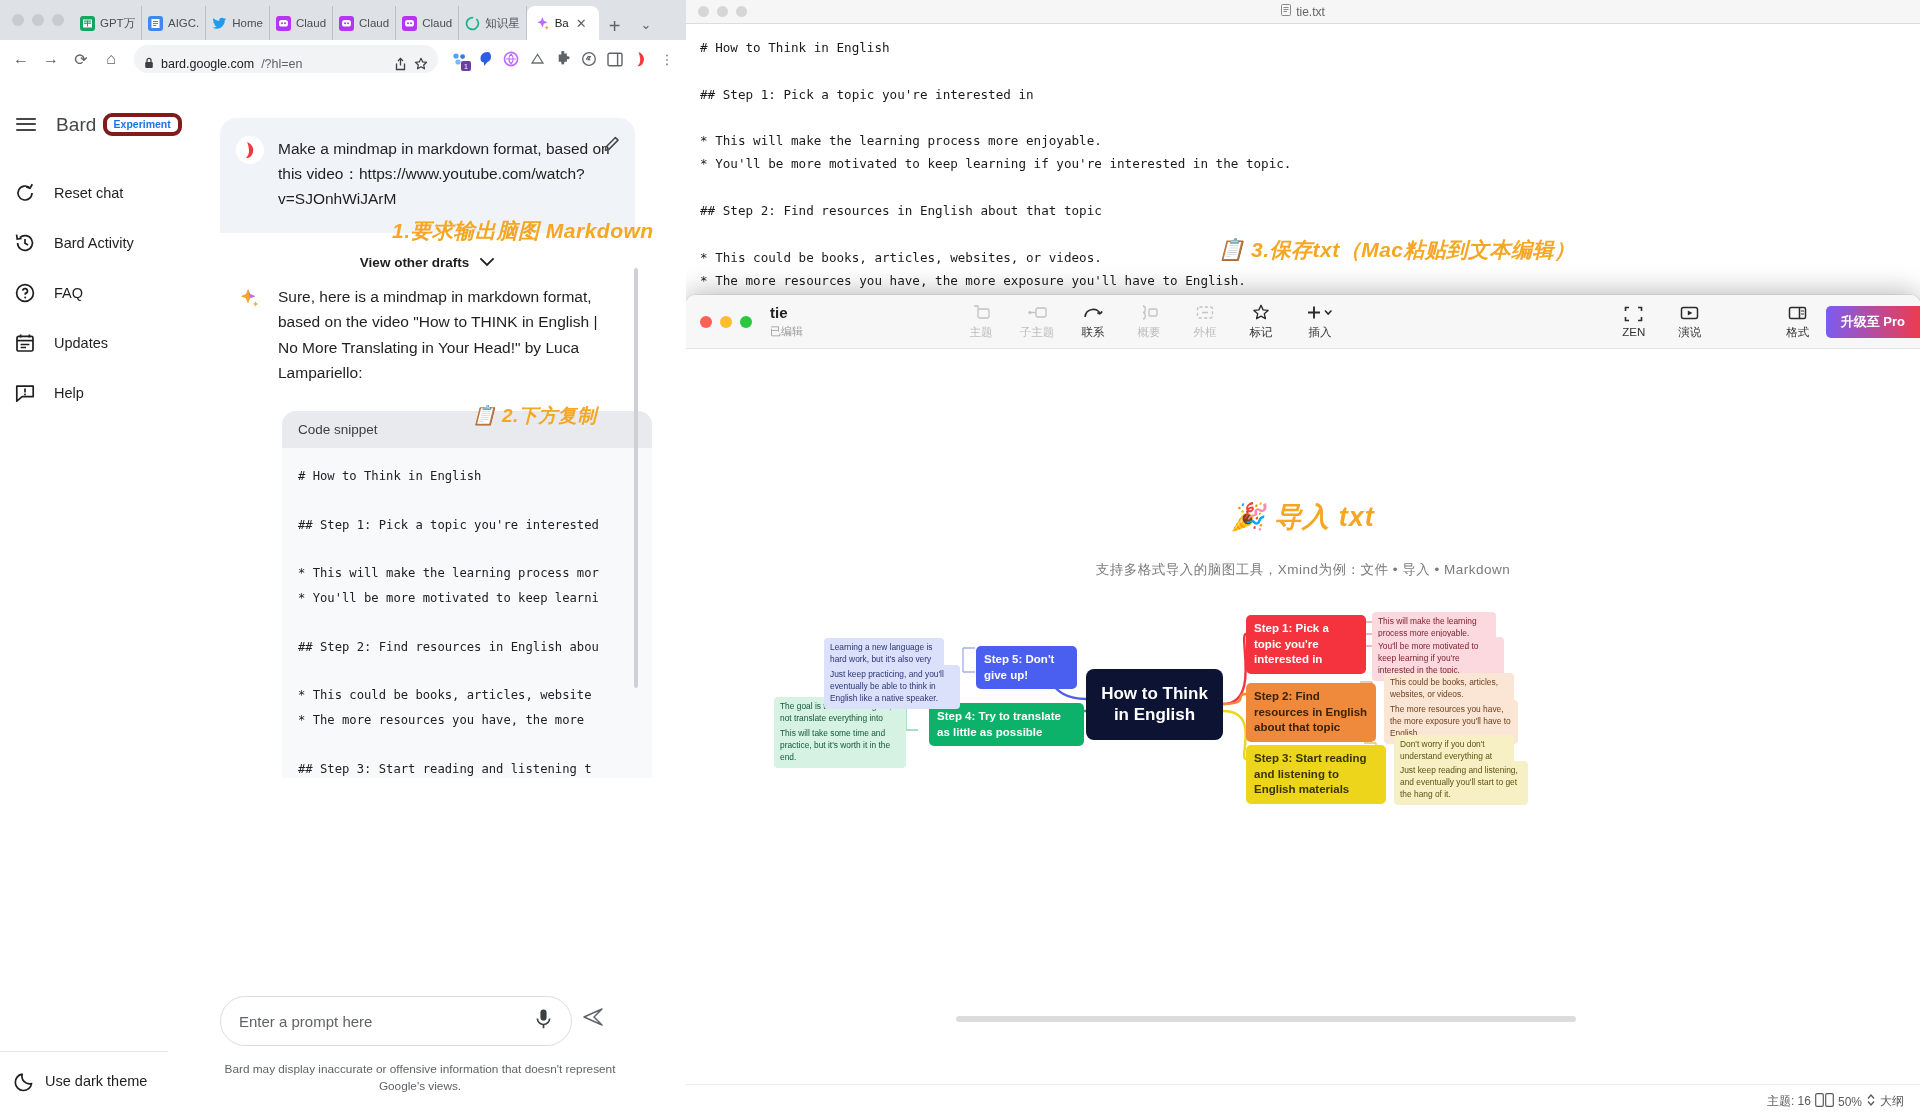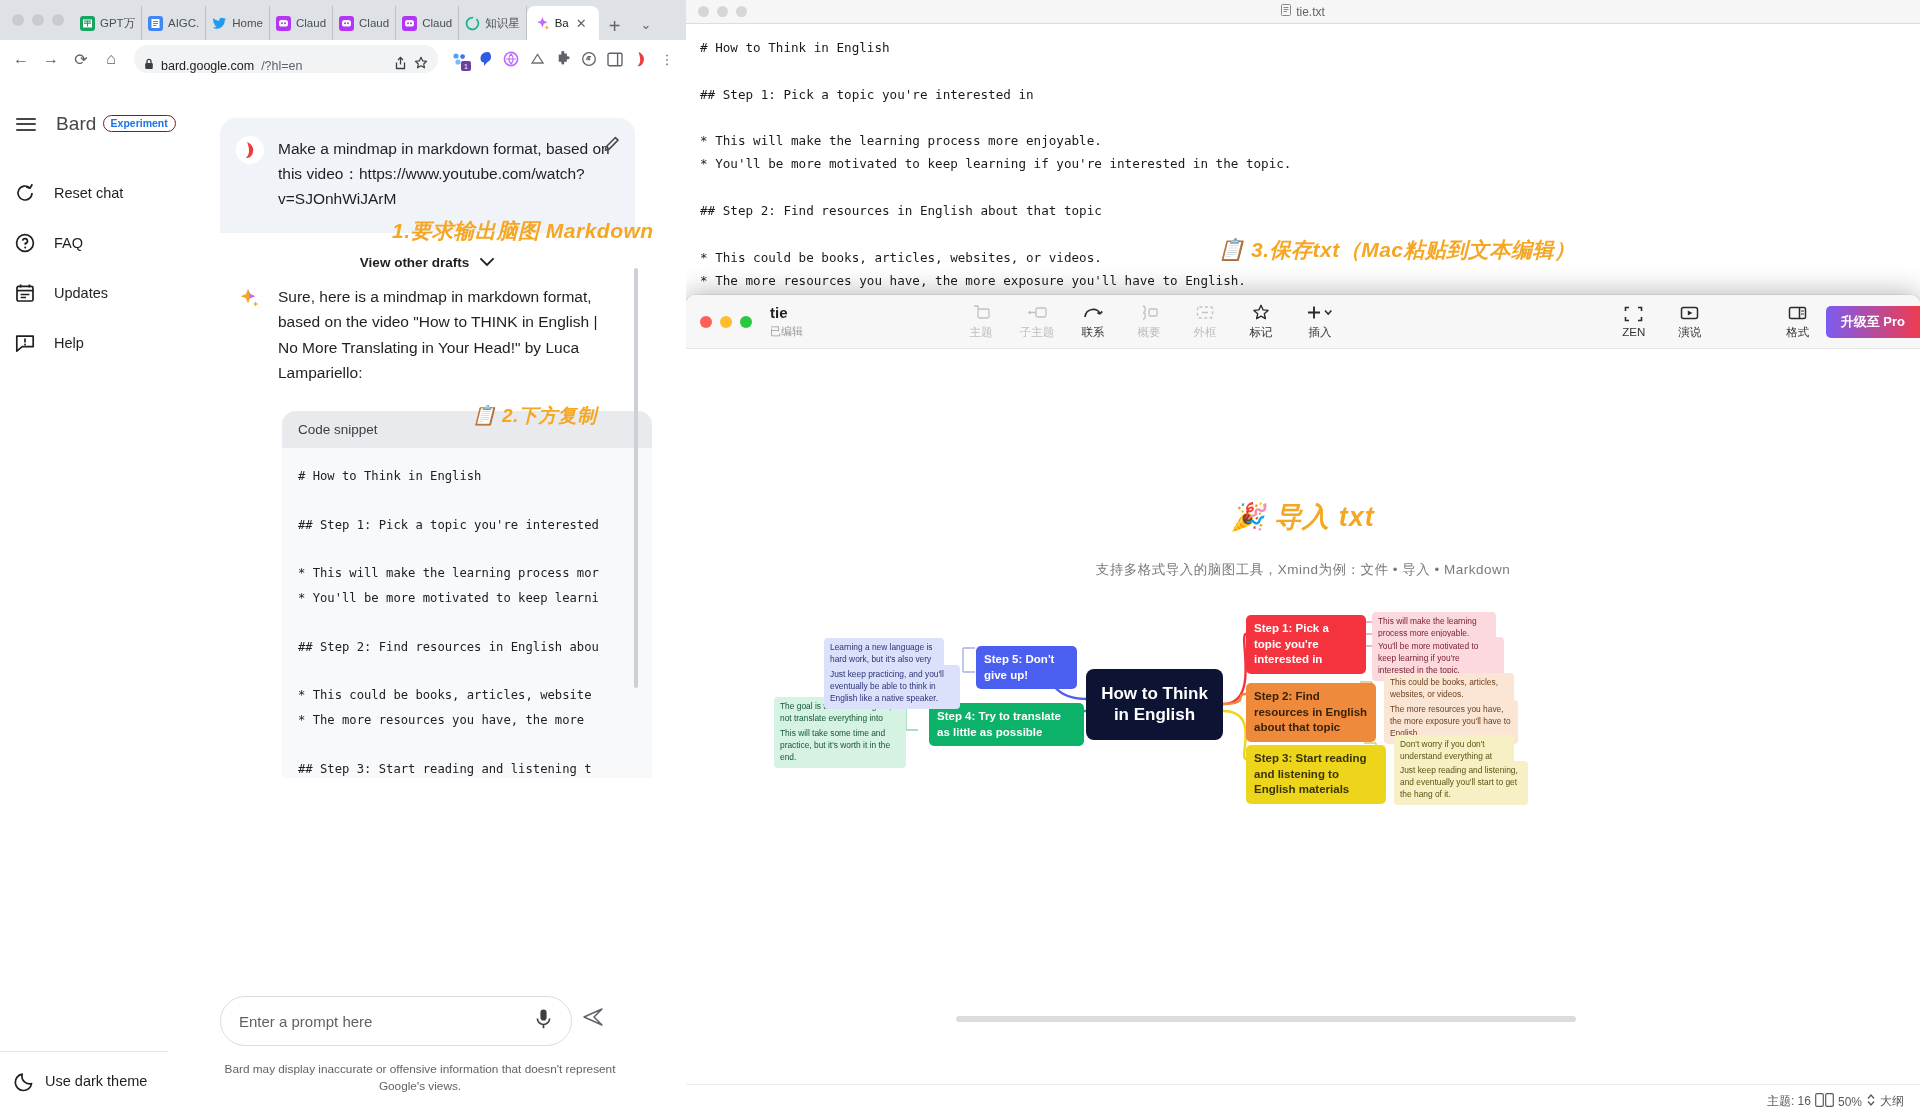--- a/index.html
+++ b/index.html
@@ -37,40 +37,40 @@
   .tab .lbl { overflow: hidden; text-overflow: clip; }
   .tab .x { font-size: 13px; color: #5f6368; margin-left: 2px; }
   .tabplus { font-size: 20px; color: #5f6368; padding: 0 10px 4px 10px; line-height: 1; }
   .tabchev { font-size: 13px; color: #5f6368; padding: 0 8px 8px 10px; }
 
   .omnibar { height: 38px; background: #fff; display: flex; align-items: center; gap: 4px; padding: 0 8px; }
   .navbtn { width: 26px; height: 26px; display: flex; align-items: center; justify-content: center;
             color: #5f6368; font-size: 16px; }
   .urlbox {
     flex: 1; height: 28px; background: #f1f3f4; border-radius: 14px;
-    display: flex; align-items: flex-end; gap: 7px; padding: 0 10px; margin: 0 6px;
+    display: flex; align-items: flex-start; gap: 7px; padding: 12px 10px; margin: 0 6px;
     font-size: 12.5px; color: #202124;
   }
   .urlbox .host { color: #202124; }
   .urlbox .path { color: #5f6368; }
   .urlbox .spacer { flex: 1; }
   .ext { width: 22px; height: 22px; display: flex; align-items: center; justify-content: center;
          font-size: 13px; color: #5f6368; position: relative; }
   .ext .badge { position: absolute; right: -1px; bottom: -1px; background: #6b3fa0; color: #fff;
                 font-size: 7px; width: 10px; height: 10px; border-radius: 2px;
                 display: flex; align-items: center; justify-content: center; }
 
   
   .bardapp { position: relative; height: 1040px; background: #fff; display: flex; }
   .bardside { width: 200px; padding-top: 24px; position: relative; flex: none; }
   .bardhead { display: flex; align-items: center; gap: 20px; padding: 0 0 0 16px; height: 44px; }
   .hamburger { display: flex; flex-direction: column; gap: 3.5px; width: 20px; }
   .hamburger i { display: block; height: 2px; background: #444746; border-radius: 1px; }
   .bardlogo { font-size: 19px; color: #444746; letter-spacing: .1px; }
-  .expbadge { display: inline-block; border: 1px solid #7f1d1d; color: #1a73e8; border-radius: 9px;
+  .expbadge { display: inline-block; border: 4px solid #7f1d1d; color: #1a73e8; border-radius: 9px;
               font-size: 10.5px; padding: 1px 7px 2px; margin-left: 6px; vertical-align: 3px; font-weight: bold; }
   .navlist { margin-top: 22px; }
   .navitem { display: flex; align-items: center; gap: 18px; height: 50px; padding-left: 14px;
              font-size: 14.5px; color: #1f1f1f; }
   .navitem svg { flex: none; }
   .bardfoot { position: absolute; left: 0; bottom: 26px; width: 168px; padding-top: 18px;
               border-top: 1px solid #e3e3e3; }
   .darkrow { display: flex; align-items: center; gap: 9px; padding-left: 14px; font-size: 14.5px; color: #1f1f1f; }
 
   .bardmain { flex: 1; position: relative; padding: 40px 30px 0 20px; }
@@ -595,20 +595,28 @@
           </span>
         </div>
 
         <div class="navlist">
           <div class="navitem">
             <svg width="22" height="22" viewBox="0 0 22 22">
                 <path d="M18 11 a7 7 0 1 1 -2.2 -5.1" fill="none" stroke="#1f1f1f" stroke-width="1.7"></path>
                 <path d="M18.3 2.3 L16 6.2 L12.2 5" fill="none" stroke="#1f1f1f" stroke-width="1.7"></path>
               </svg>
             <span>Reset chat</span>
+          </div>
+          <div class="navitem">
+            <svg width="22" height="22" viewBox="0 0 22 22">
+                <path d="M3.6 11 a7.4 7.4 0 1 0 2.3 -5.4" fill="none" stroke="#1f1f1f" stroke-width="1.7"></path>
+                <path d="M2.6 2.6 L3.2 7 L7.6 6.3" fill="none" stroke="#1f1f1f" stroke-width="1.7"></path>
+                <path d="M11 7 v4.2 l3 1.8" fill="none" stroke="#1f1f1f" stroke-width="1.7"></path>
+              </svg>
+            <span>Bard Activity</span>
           </div>
           <div class="navitem">
             <svg width="22" height="22" viewBox="0 0 22 22">
                 <circle cx="11" cy="11" r="8.4" fill="none" stroke="#1f1f1f" stroke-width="1.7"></circle>
                 <path d="M8.7 8.6 a2.4 2.4 0 1 1 2.6 2.8 v1.4" fill="none" stroke="#1f1f1f" stroke-width="1.7"></path>
                 <circle cx="11.2" cy="15.6" r="1" fill="#1f1f1f"></circle>
               </svg>
             <span>FAQ</span>
           </div>
           <div class="navitem">

